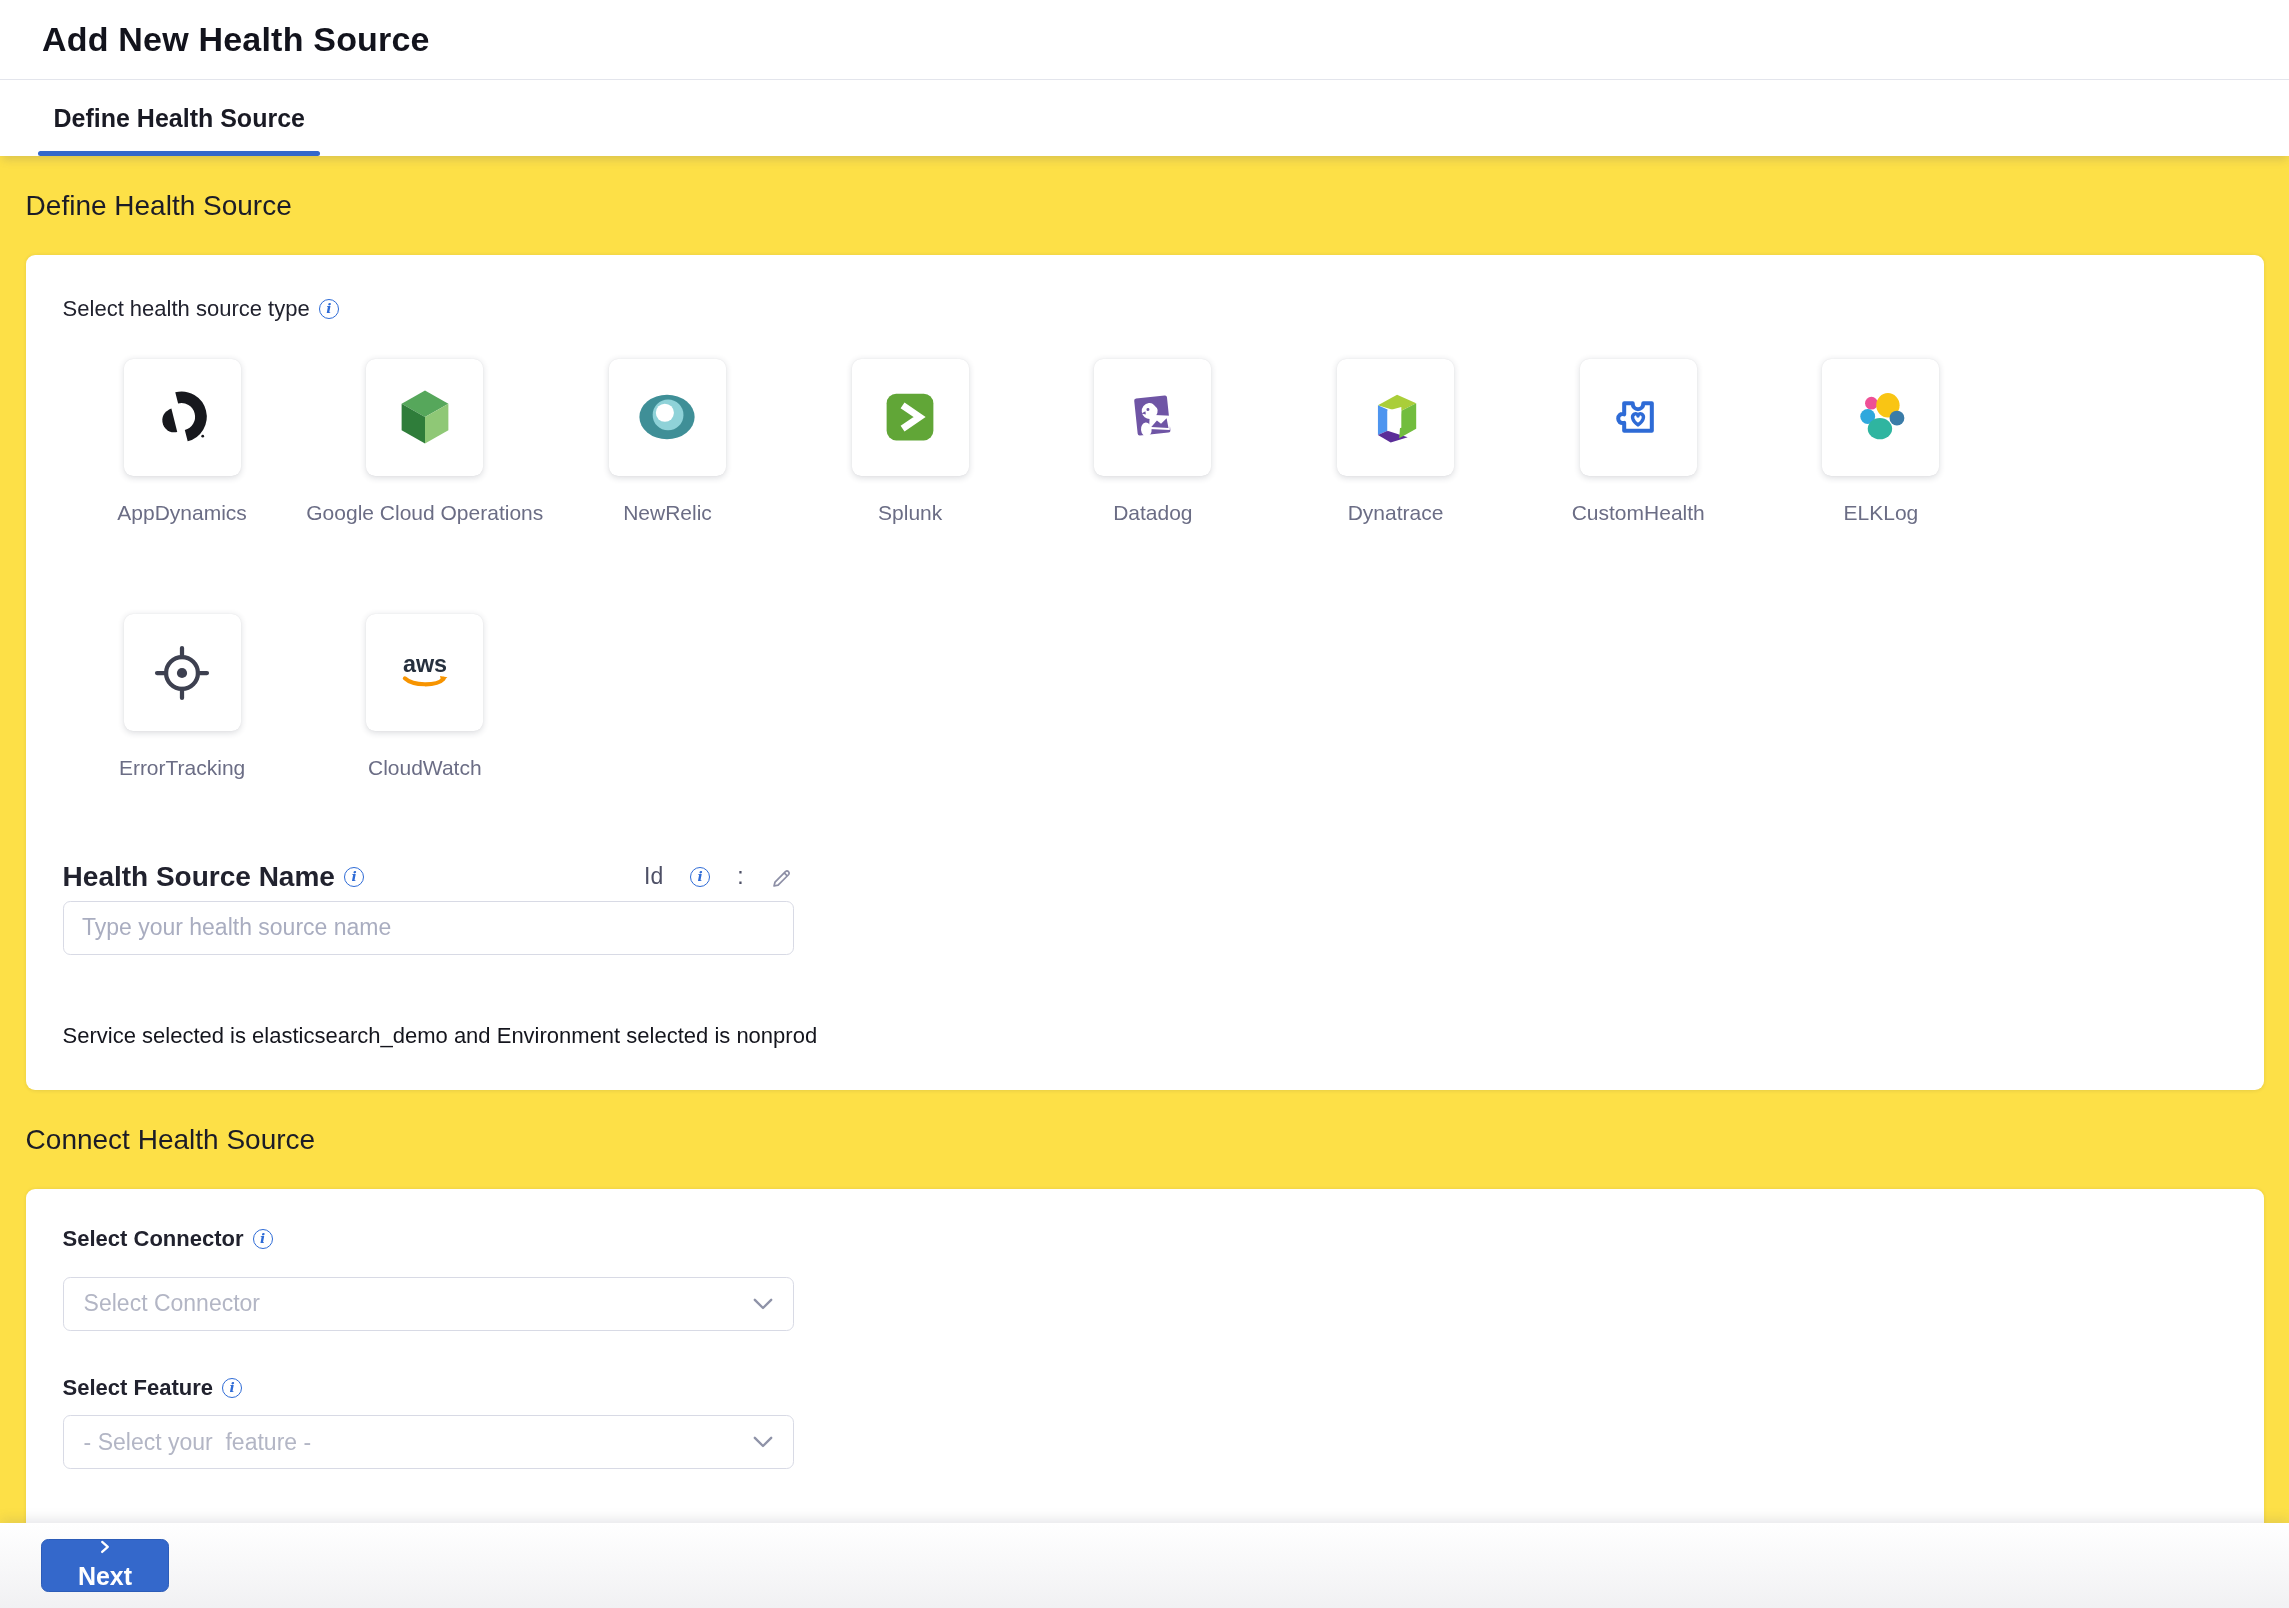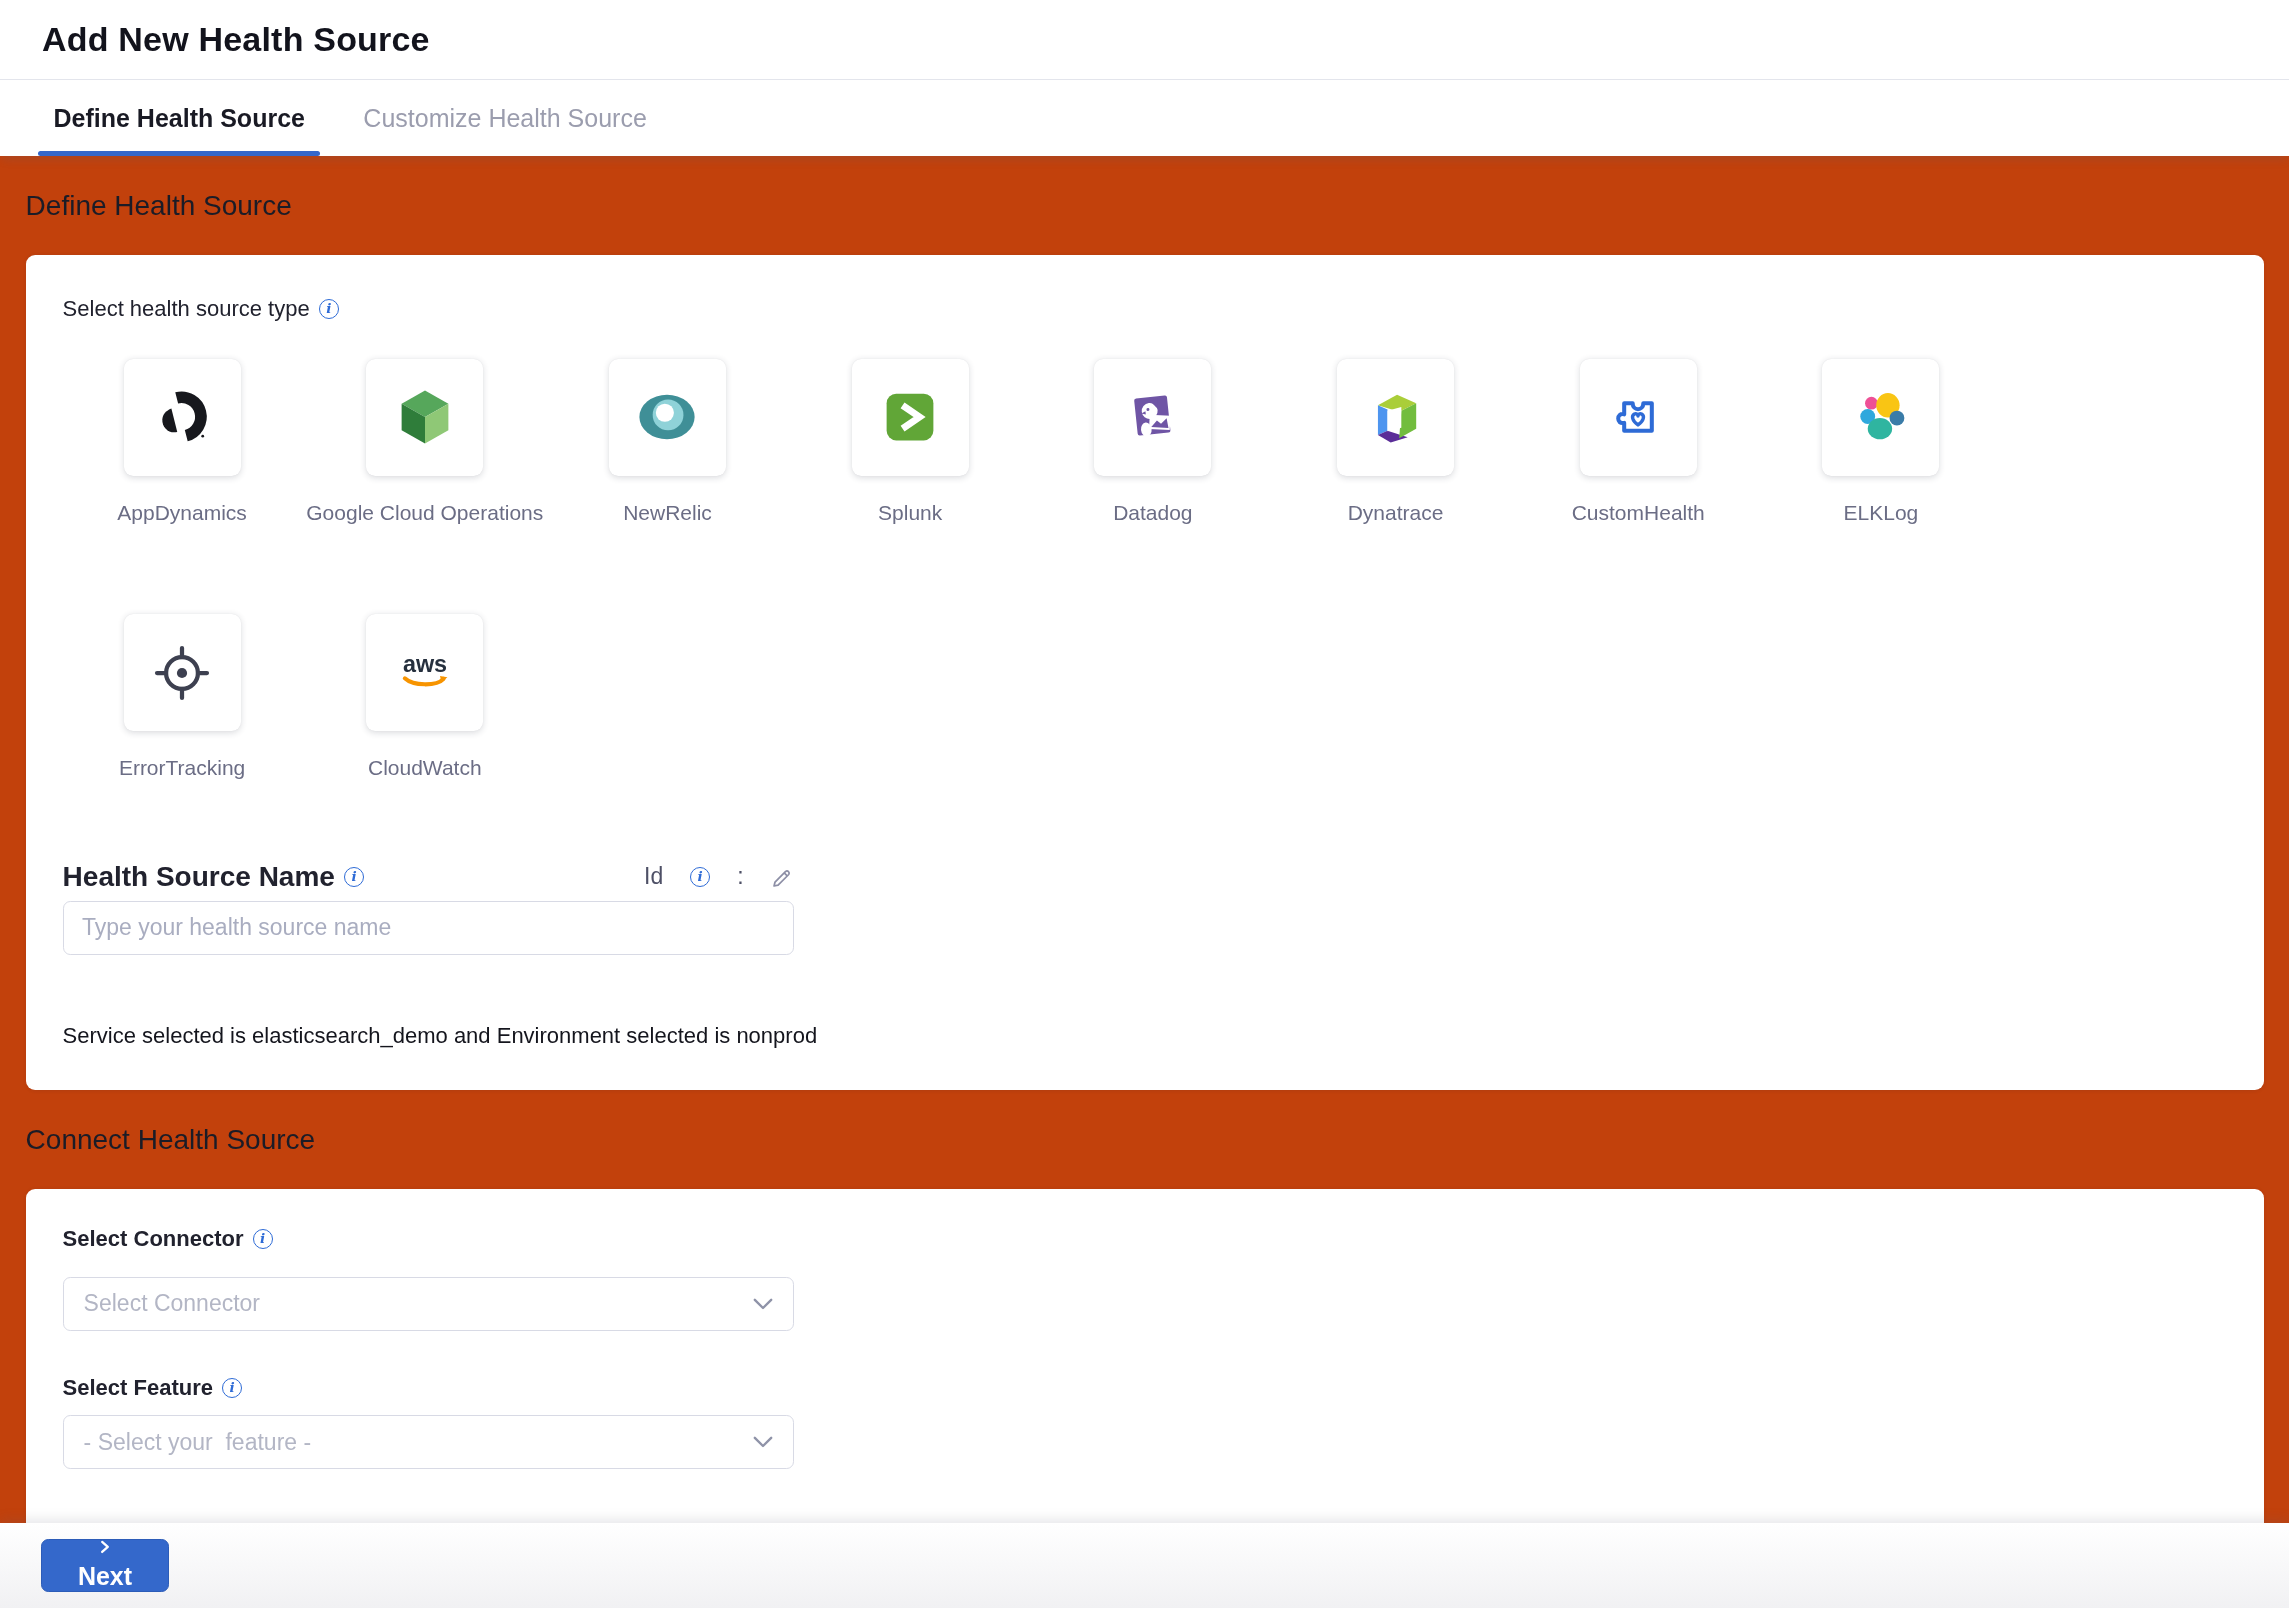--- a/index.html
+++ b/index.html
@@ -1,18 +1,18 @@
 <!DOCTYPE html>
 <html style="font-size:14.6px"><head>
 <meta charset="utf-8">
 <style>
   * { margin:0; padding:0; box-sizing:border-box; }
   html,body { width:2290px; height:1608px; }
   body { font-family:"Liberation Sans","DejaVu Sans",sans-serif; background:#f5f7fa; }
-  .screen { position:relative; width:2290px; height:1608px; overflow:hidden; background:#c2410c; }
+  .screen { position:relative; width:2290px; height:1608px; overflow:hidden; background:#fde047; }
 
   
   .page-header { position:relative; z-index:5; height:80px; background:#fff;
     border-bottom:1.8px solid #e3e5ec; display:flex; align-items:center; padding-left:42px; }
   .page-title { font-size:34px; font-weight:700; color:#12131c; letter-spacing:0.2px; }
 
   
   .tabbar { position:relative; z-index:4; height:76px; background:#fff; display:flex; align-items:stretch;
     padding-left:38px; box-shadow:0 5.5px 8.2px -1.8px rgba(96,97,112,.20); }
   .tab { position:relative; display:flex; align-items:center; padding:0 15.5px; font-size:25px; cursor:pointer; }
@@ -79,23 +79,20 @@
 <div class="screen">
 
   <header class="page-header">
     <div class="page-title">Add New Health Source</div>
   </header>
 
   <nav class="tabbar">
     <div class="tab active">
       <span>Define Health Source</span>
       <span class="tab-underline"></span>
-    </div>
-    <div class="tab inactive">
-      <span>Customize Health Source</span>
     </div>
   </nav>
 
   <main class="content">
 
     <h2 class="section-heading">Define Health Source</h2>
 
     <section class="card card-define">
 
       <div class="field-label-row type-label">

